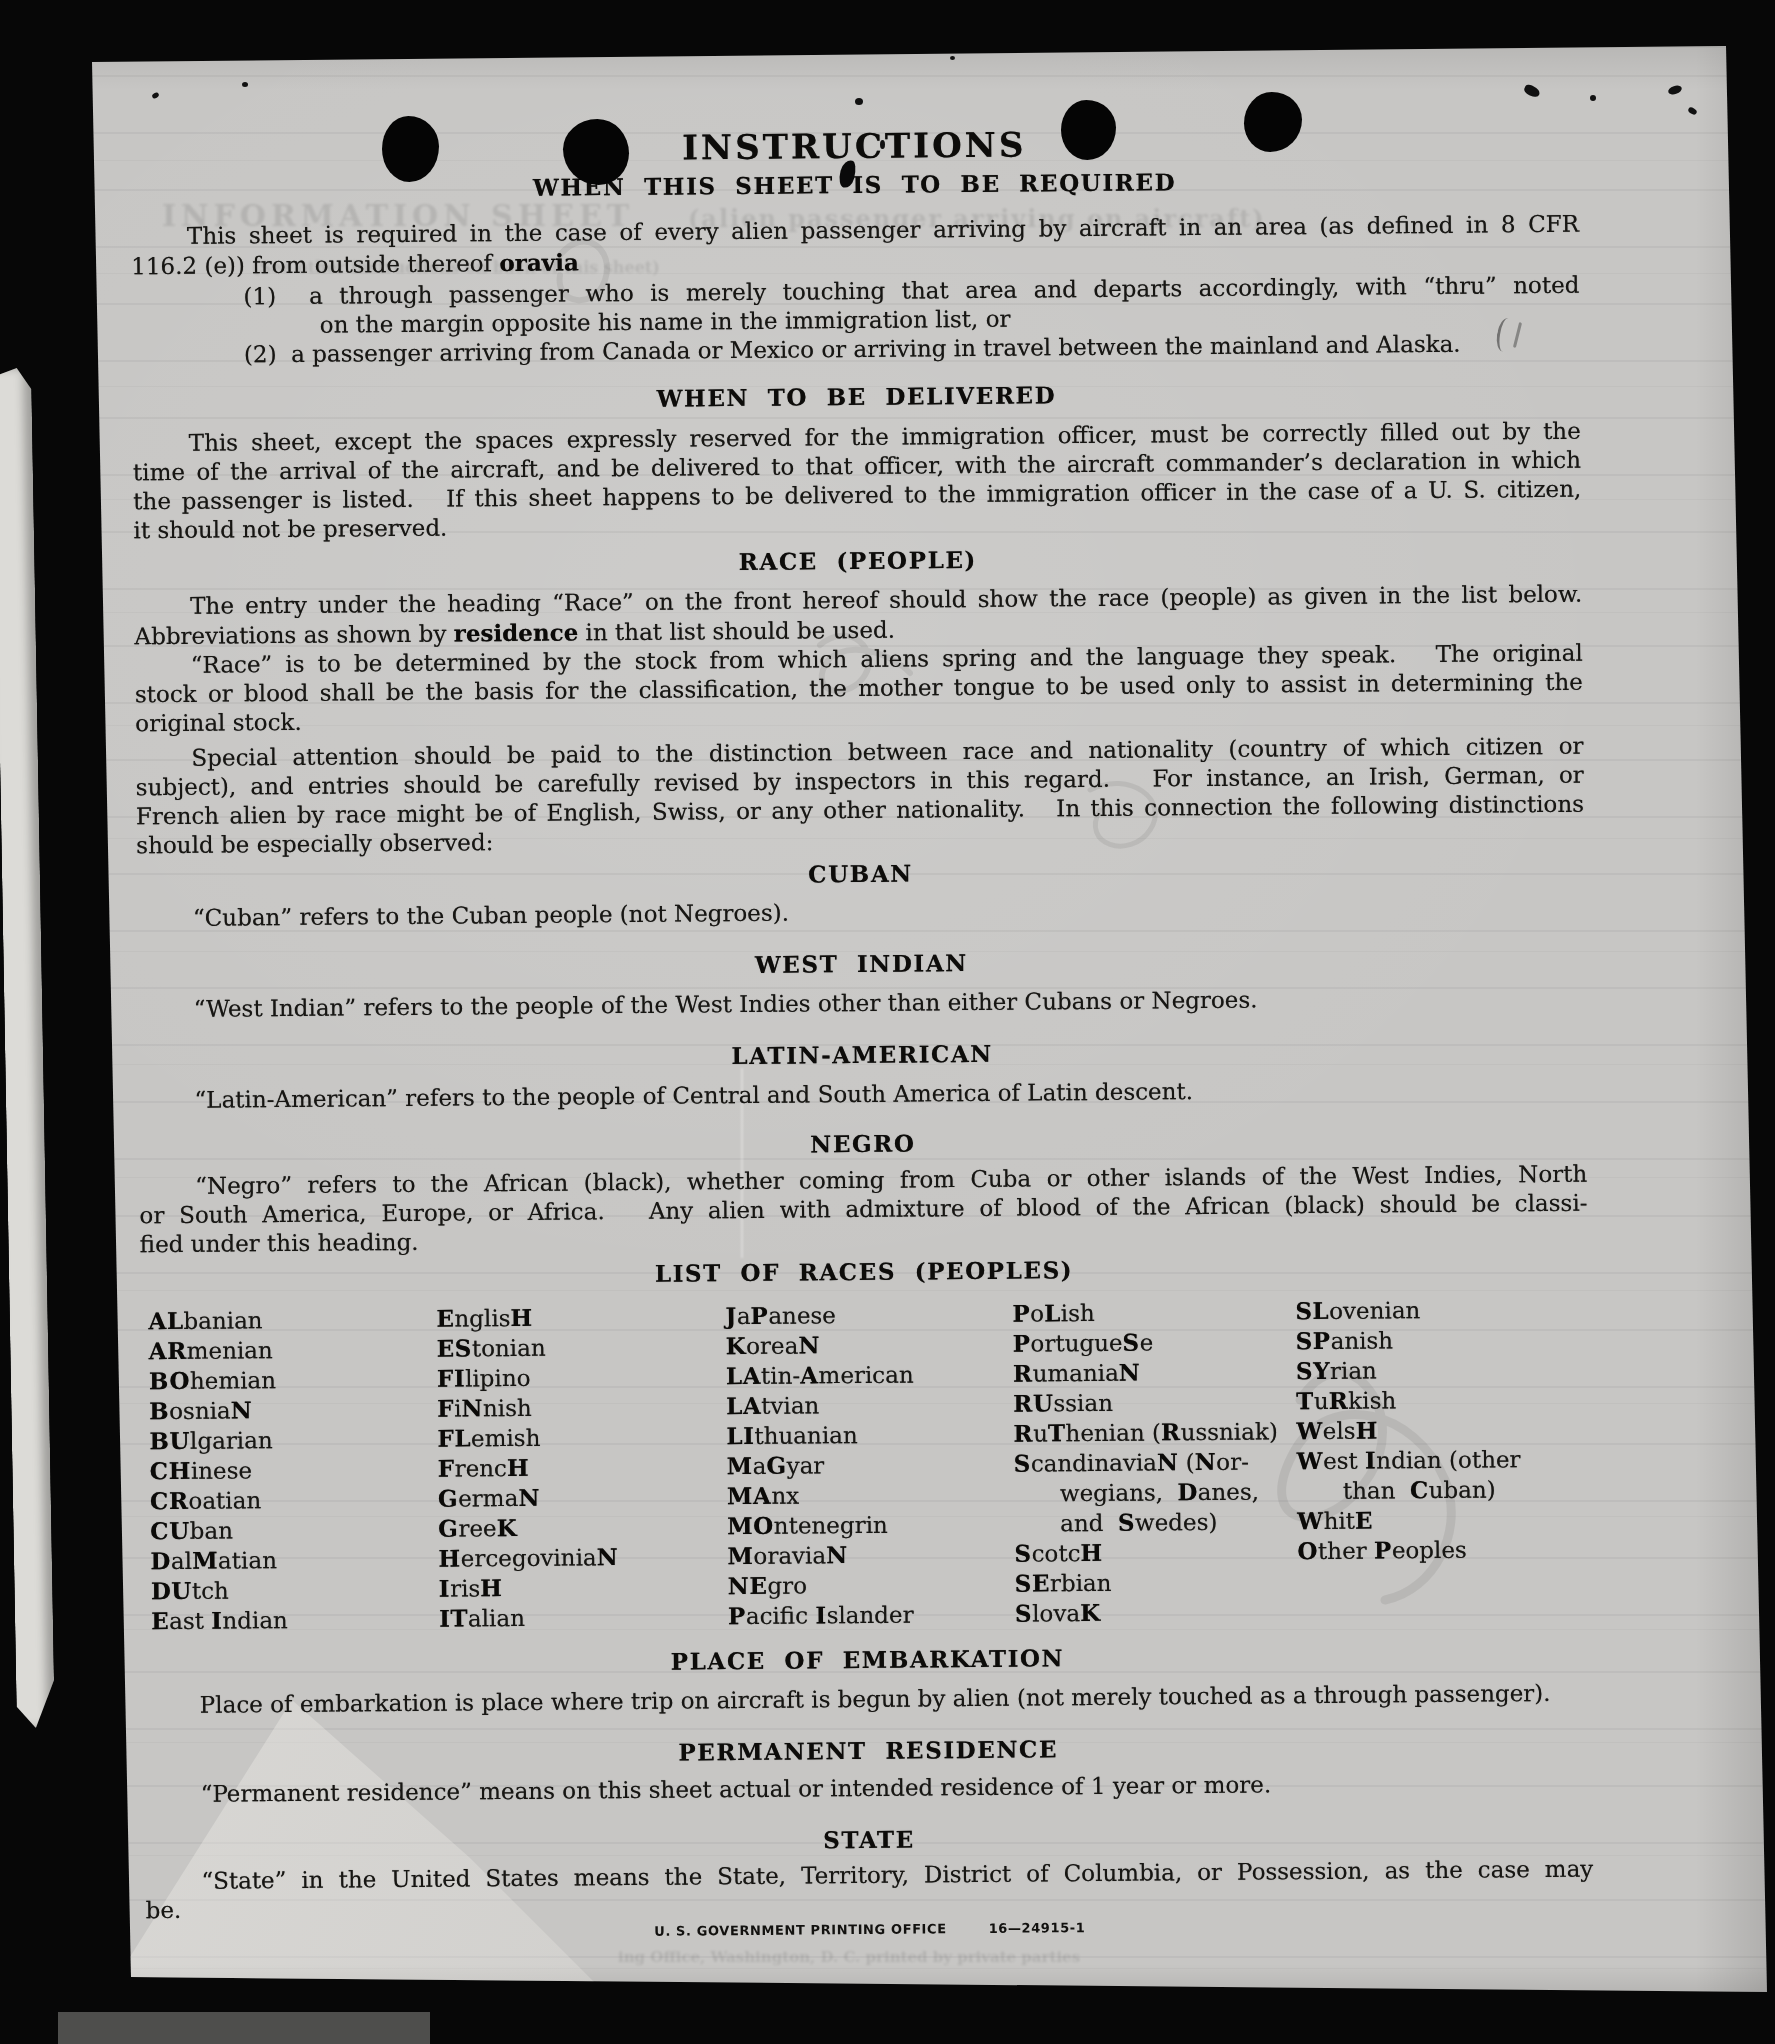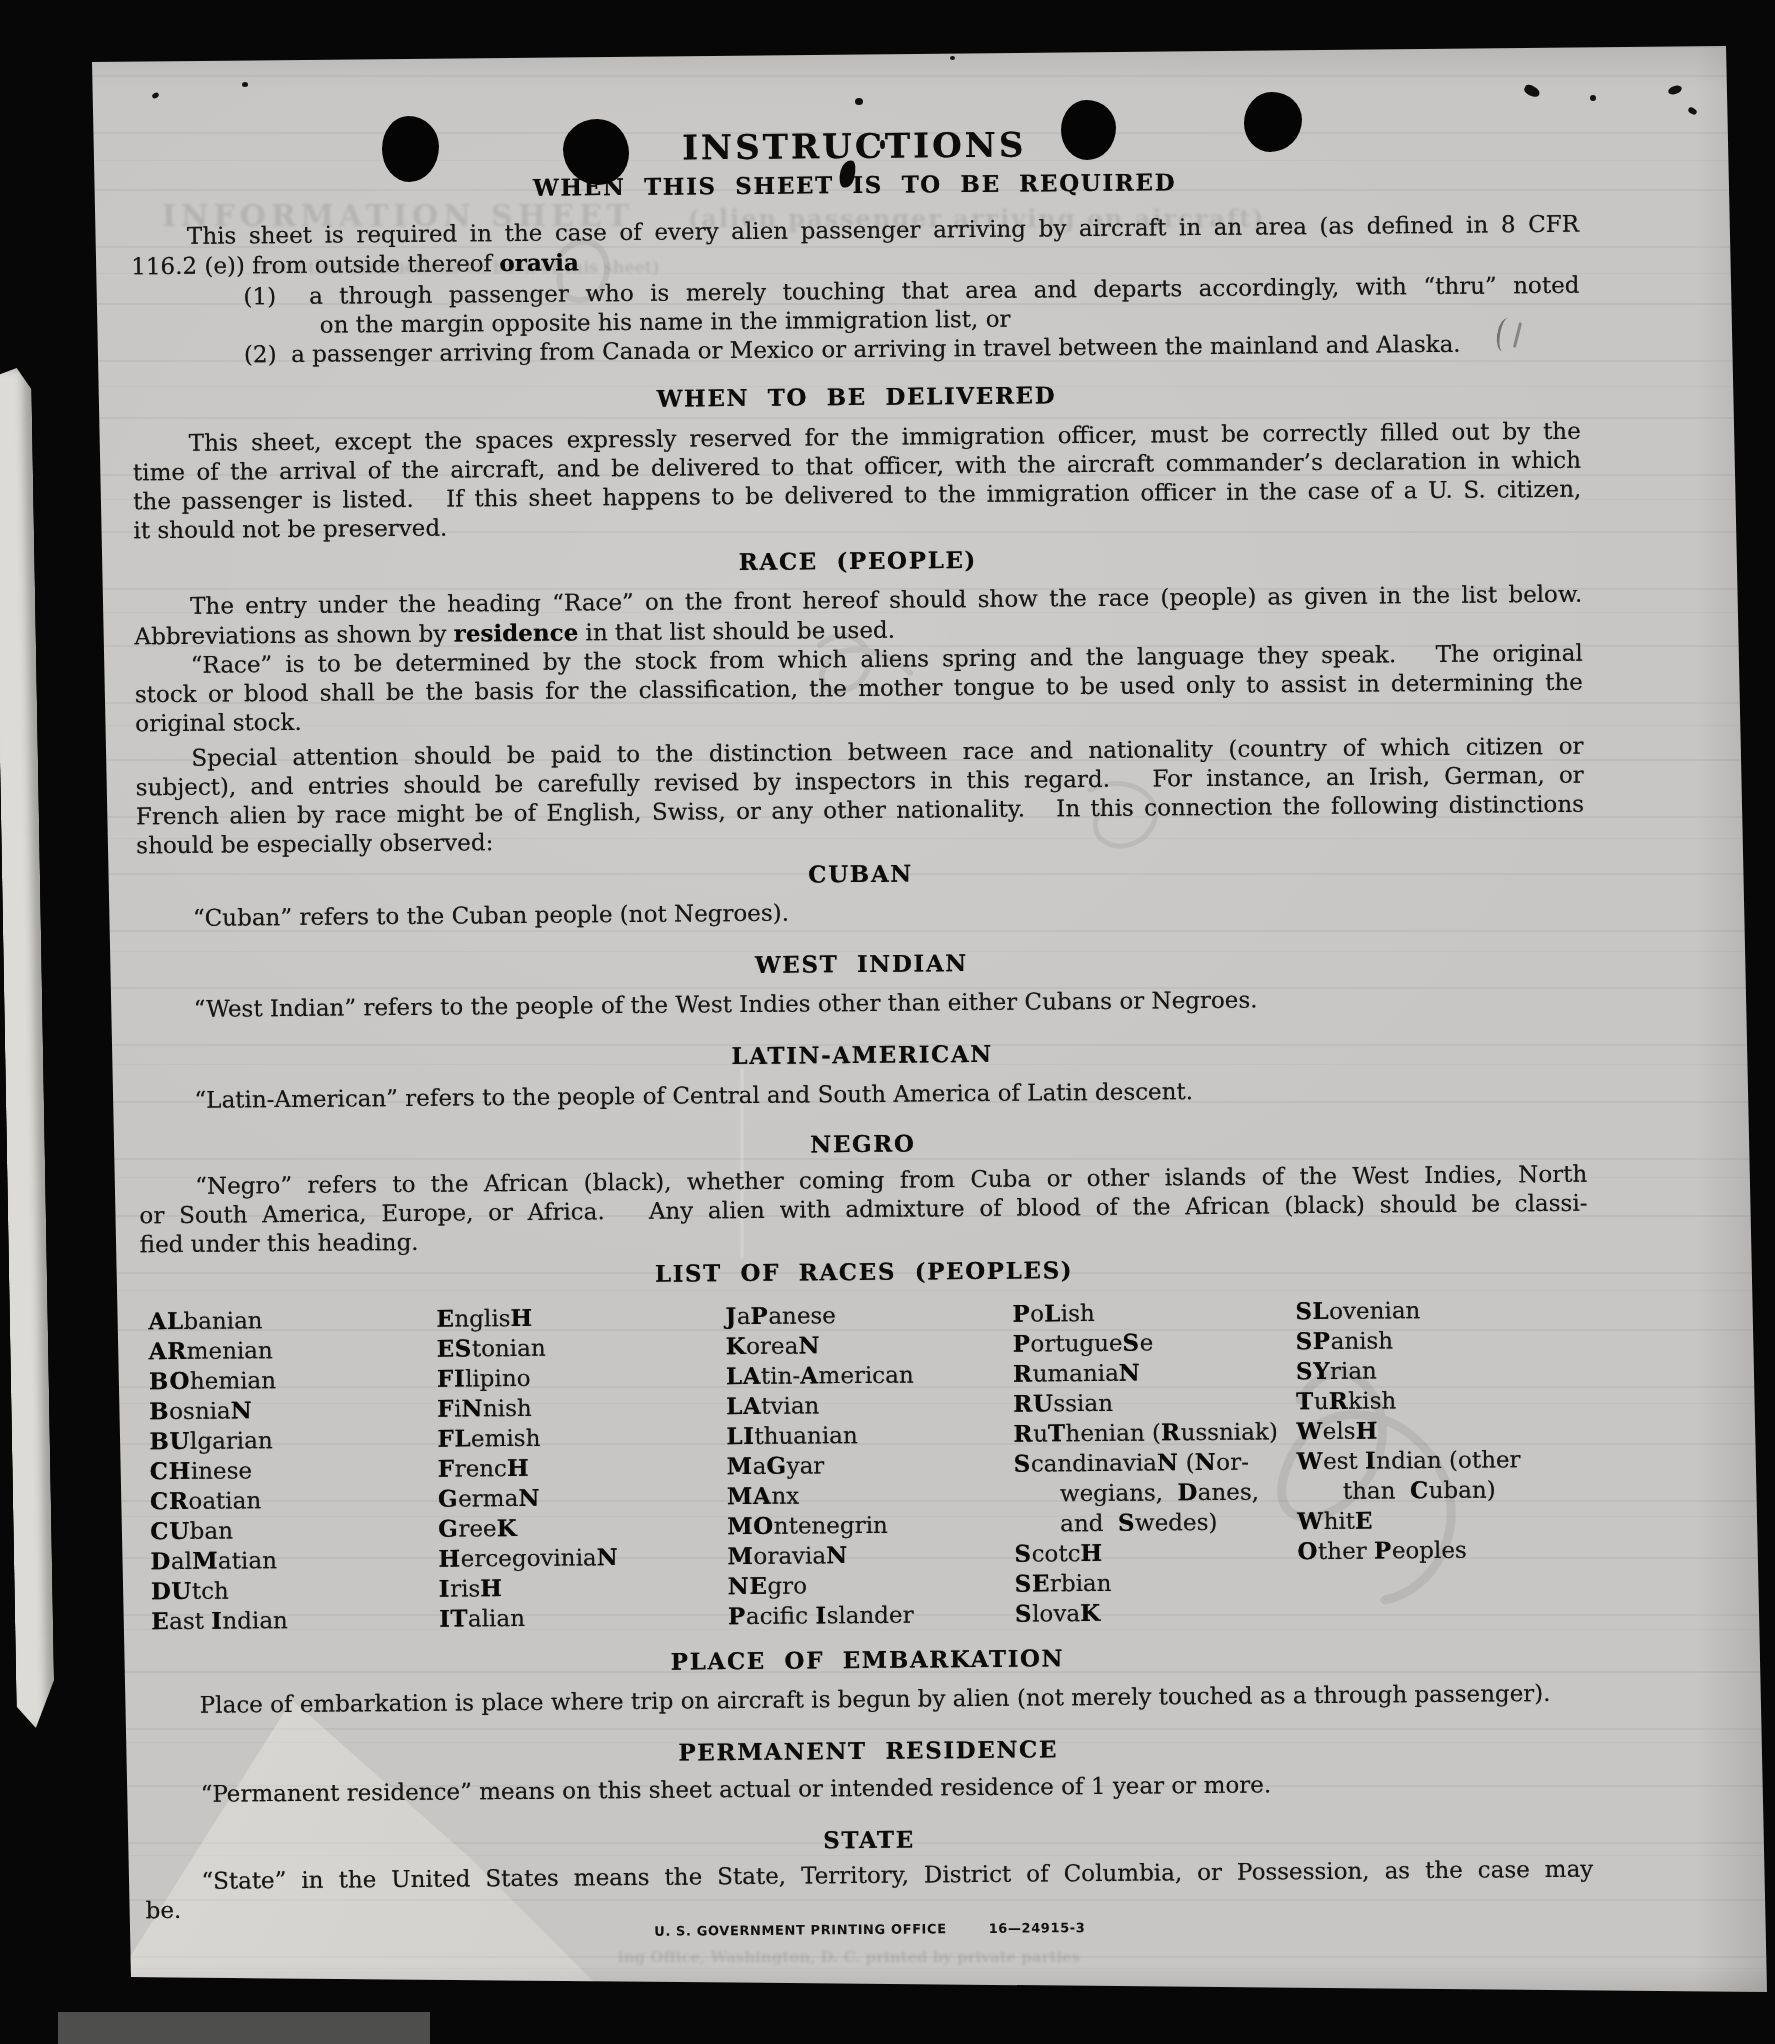--- a/index.html
+++ b/index.html
@@ -214,21 +214,21 @@
         </div>
         <div class="h2" style="margin-top: 24px;">PERMANENT RESIDENCE</div>
         <div class="para" style="margin-top: 10px;">
           <div class="line fi">“Permanent residence” means on this sheet actual or intended residence of 1 year or more.</div>
         </div>
         <div class="h2" style="margin-top: 24px;">STATE</div>
         <div class="para" style="margin-top: 8px;">
           <div class="line j fi">“State” in the United States means the State, Territory, District of Columbia, or Possession, as the case may</div>
           <div class="line">be.</div>
         </div>
-        <div class="footer" style="margin-top: 3px;"><span>U. S. GOVERNMENT PRINTING OFFICE</span><span class="gap"></span><span>16—24915-3</span></div>
+        <div class="footer" style="margin-top: 3px;"><span>U. S. GOVERNMENT PRINTING OFFICE</span><span class="gap"></span><span>16—24915-1</span></div>
       </div>
   </div>
 
   <div class="sliver"></div>
   <div class="bottom-band"></div>
 
   <div class="hole" style="left:382px;top:116px;width:57px;height:66px;"></div>
   <div class="hole" style="left:563px;top:119px;width:66px;height:66px;border-radius:52% 48% 46% 54%/46% 52% 48% 54%;"></div>
   <div class="hole" style="left:1061px;top:100px;width:55px;height:60px;"></div>
   <div class="hole" style="left:1244px;top:92px;width:58px;height:60px;border-radius:48% 52% 55% 45%/52% 46% 54% 48%;"></div>

